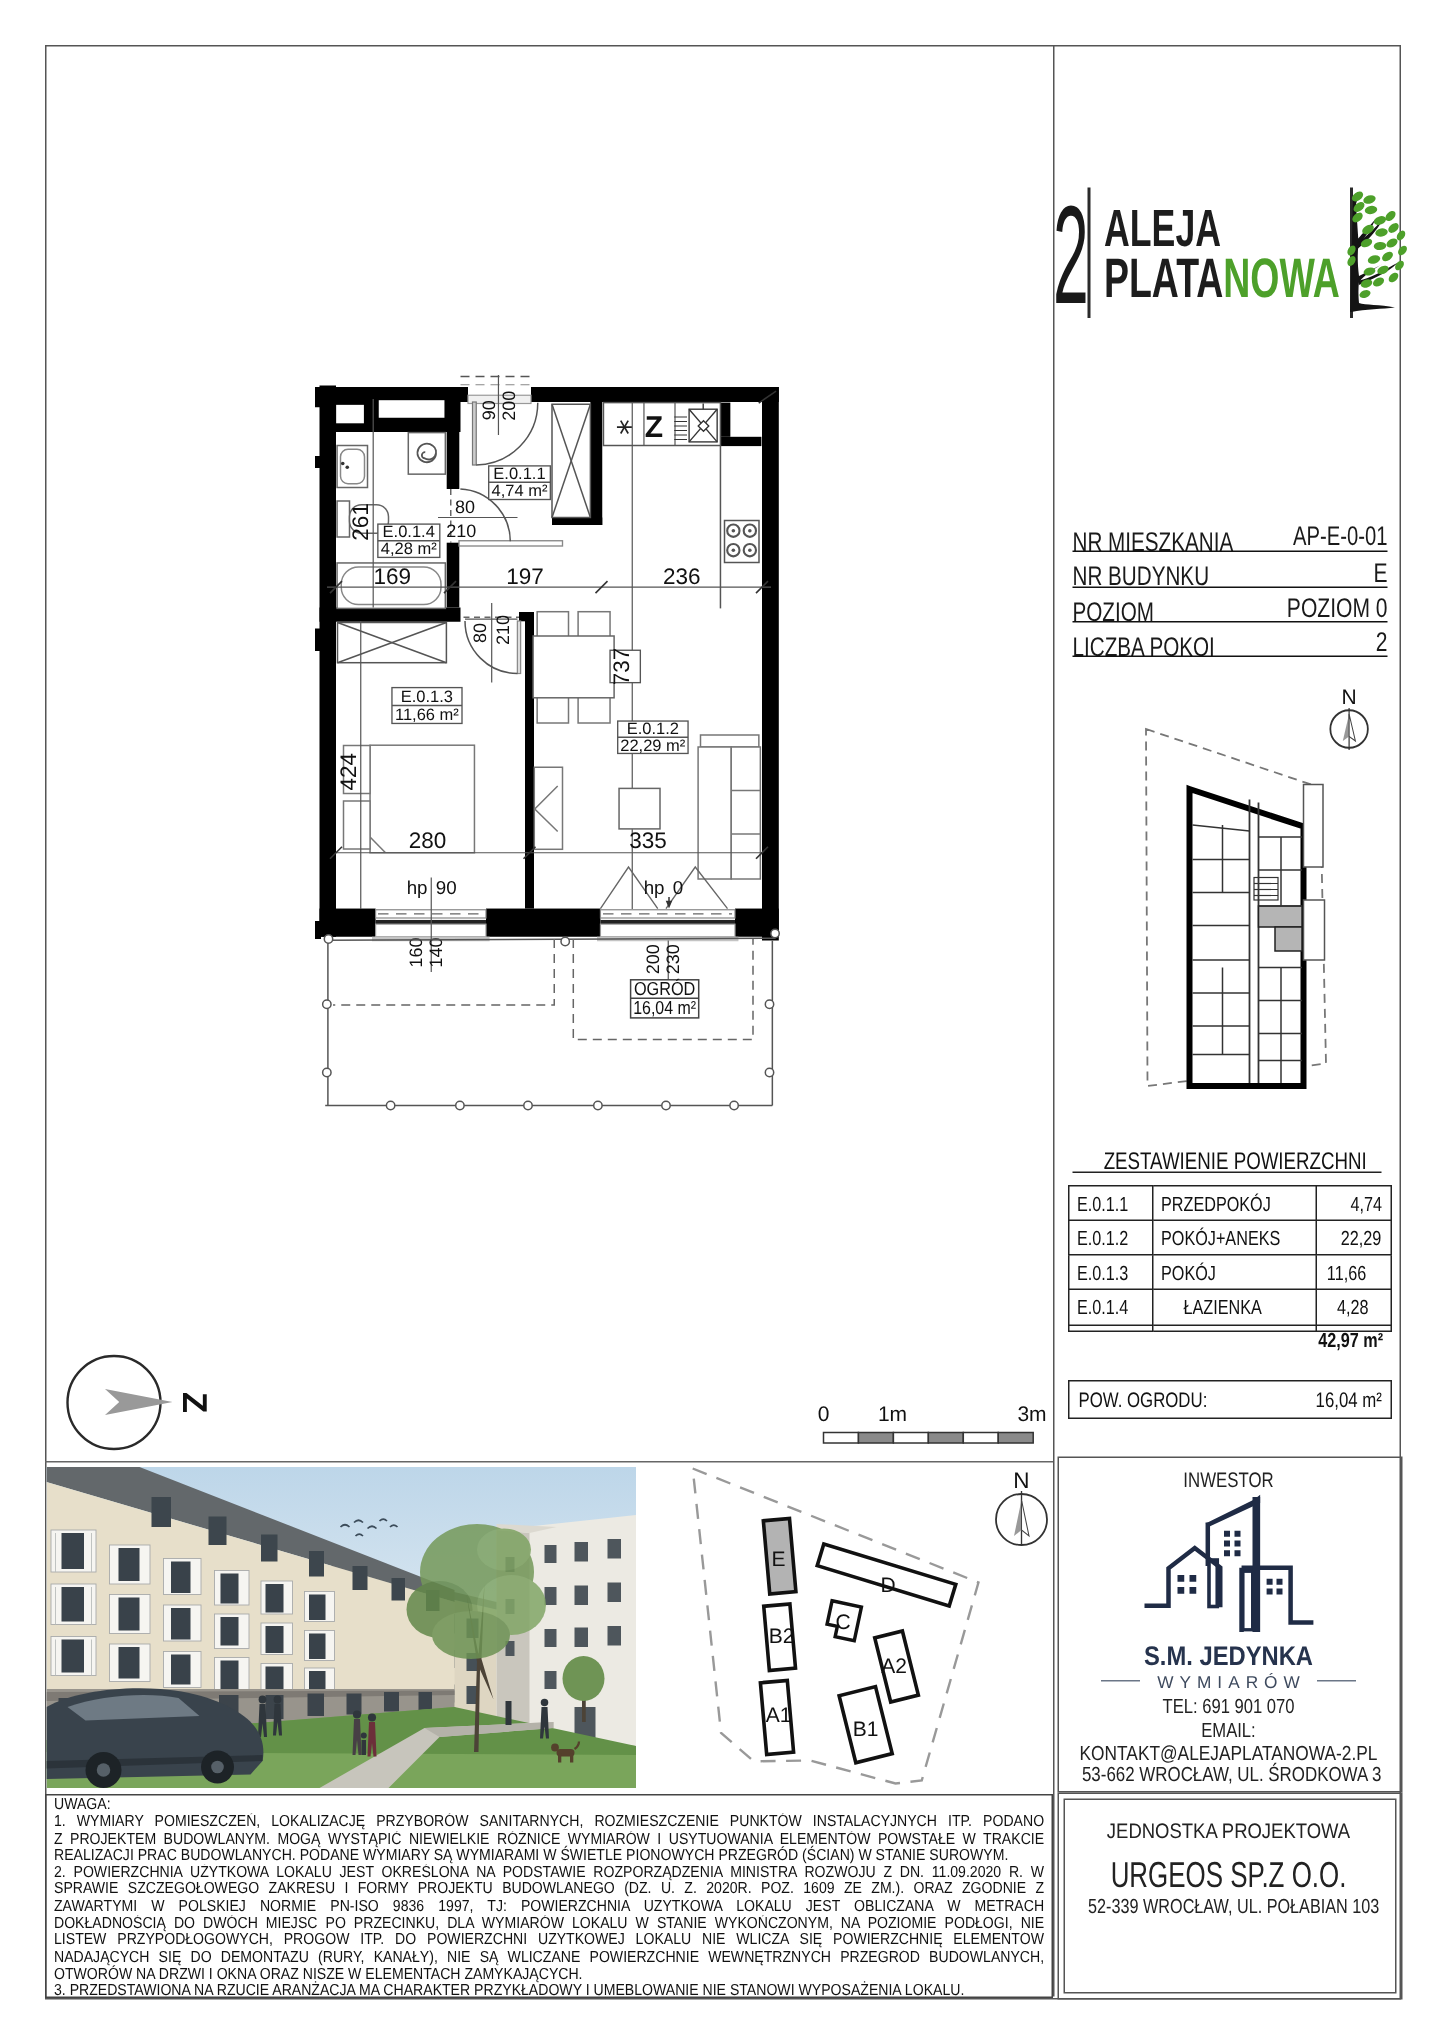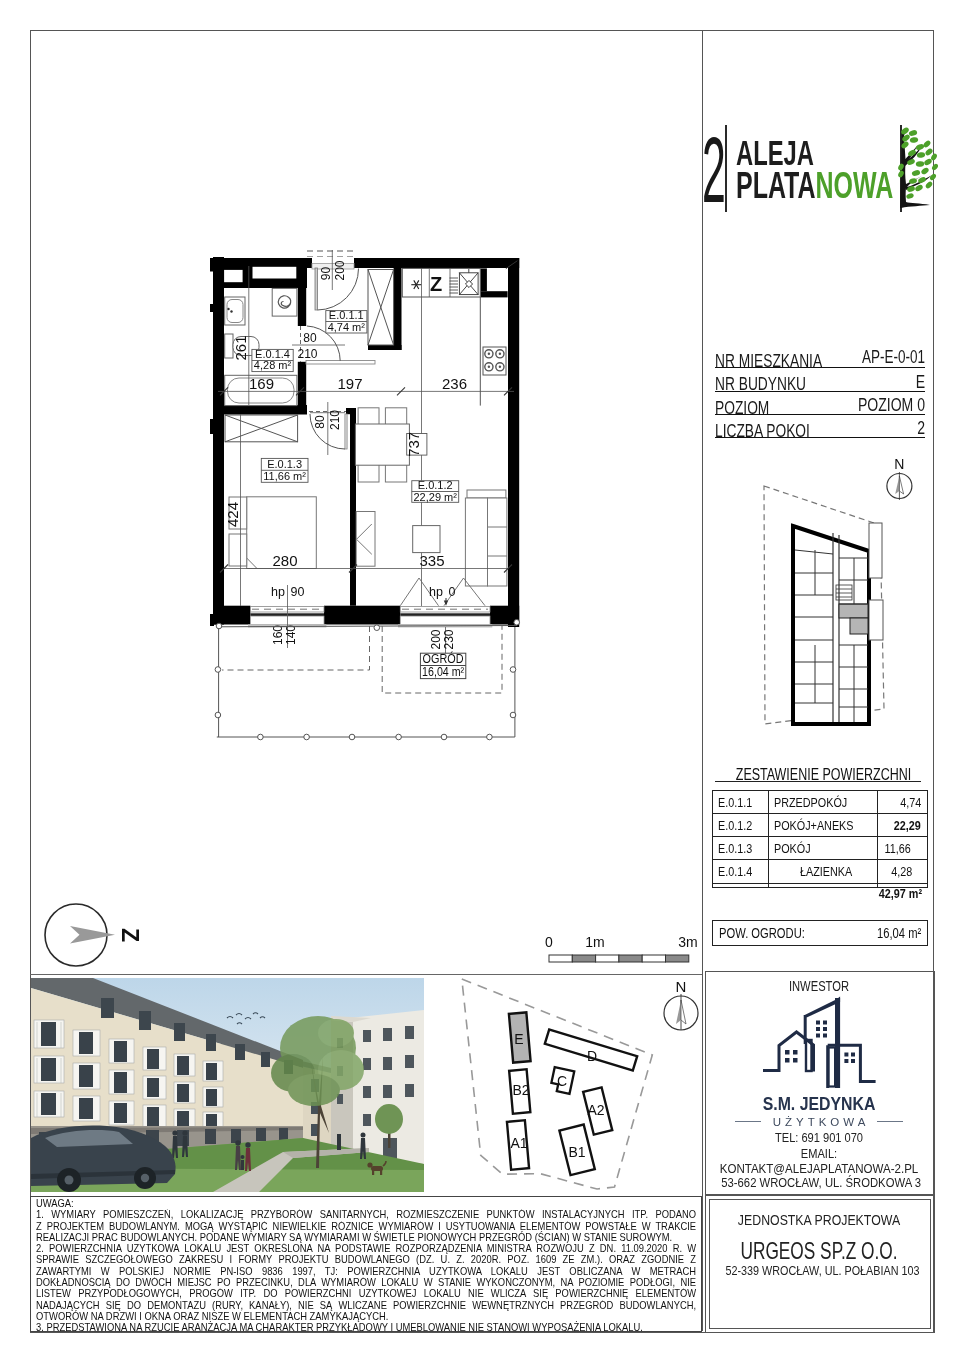--- a/index.html
+++ b/index.html
@@ -139,30 +139,30 @@
 <table class="abs" style="left:712px;top:790px;width:216px;height:98px;border-collapse:collapse;font-size:13.5px;color:#111;table-layout:fixed;">
   <tbody>
       <tr>
     <td style="border:1.5px solid #222;width:50px;padding:0 0 0 5px;"><span class="c8">E.0.1.1</span></td>
     <td style="border:1.5px solid #222;width:103px;padding:0 0 0 5px;"><span class="c8">PRZEDPOKÓJ</span></td>
     <td style="border:1.5px solid #222;text-align:right;padding:0 6px 0 0;"><span class="c8r">4,74</span></td>
   </tr>
   <tr>
     <td style="border:1.5px solid #222;padding:0 0 0 5px;"><span class="c8">E.0.1.2</span></td>
     <td style="border:1.5px solid #222;padding:0 0 0 5px;"><span class="c8">POKÓJ+ANEKS</span></td>
-    <td style="border:1.5px solid #222;text-align:right;padding:0 6px 0 0;font-weight:bold;"><span class="c8r">22,29</span></td>
+    <td style="border:1.5px solid #222;text-align:right;padding:0 6px 0 0;"><span class="c8r">22,29</span></td>
   </tr>
   <tr>
     <td style="border:1.5px solid #222;padding:0 0 0 5px;"><span class="c8">E.0.1.3</span></td>
     <td style="border:1.5px solid #222;padding:0 0 0 5px;"><span class="c8">POKÓJ</span></td>
     <td style="border:1.5px solid #222;text-align:left;padding:0 18px 0 0;"><span class="c8r">11,66</span></td>
   </tr>
   <tr>
     <td style="border:1.5px solid #222;padding:0 0 0 5px;"><span class="c8">E.0.1.4</span></td>
-    <td style="border:1.5px solid #222;padding:0 0 0 20px;text-align:center;"><span class="c8">ŁAZIENKA</span></td>
+    <td style="border:1.5px solid #222;padding:0 0 0 20px;"><span class="c8">ŁAZIENKA</span></td>
     <td style="border:1.5px solid #222;text-align:center;padding:0 6px 0 0;"><span class="c8r">4,28</span></td>
   </tr>
   <tr>
     <td style="border:1.5px solid #222;"></td>
     <td style="border:1.5px solid #222;"></td>
     <td style="border:1.5px solid #222;position:relative;">
           <span class="c8r" style="position:absolute;right:5px;top:2px;font-weight:bold;">42,97 m²</span>
         </td>
   </tr>
 </tbody>
@@ -210,21 +210,21 @@
       <rect x="95" y="58.5" width="4" height="4"></rect>
     <rect x="88.4" y="65" width="4" height="4"></rect>
       <rect x="95" y="65" width="4" height="4"></rect>
   </g>
 </svg>
 
 <div class="txt" style="left:705px;top:1094px;width:228px;text-align:center;font-size:18px;font-weight:bold;color:#26334d;transform:scaleX(0.88);transform-origin:50% 0;">S.M. JEDYNKA</div>
 
 <div class="abs" style="left:705px;top:1112px;width:228px;text-align:center;">
   <span style="display:inline-block;width:26px;height:1.5px;background:#6b7687;vertical-align:4px;"></span>
-  <span style="display:inline-block;font-size:11.5px;letter-spacing:4px;color:#3e4a5e;margin:0 3px 0 7px;">UŻYTKOWA</span>
+  <span style="display:inline-block;font-size:11.5px;letter-spacing:4px;color:#3e4a5e;margin:0 3px 0 7px;">WYMIARÓW</span>
   <span style="display:inline-block;width:26px;height:1.5px;background:#6b7687;vertical-align:4px;"></span>
 </div>
 
 <div class="txt" style="left:705px;top:1130px;width:228px;text-align:center;font-size:13.5px;color:#222;transform:scaleX(0.82);transform-origin:50% 0;">TEL: 691 901 070</div>
 
 <div class="txt" style="left:705px;top:1146px;width:228px;text-align:center;font-size:13.5px;color:#222;transform:scaleX(0.82);transform-origin:50% 0;">EMAIL:</div>
 <div class="txt" style="left:702px;top:1161px;width:234px;text-align:center;font-size:13.5px;color:#222;transform:scaleX(0.855);transform-origin:50% 0;">KONTAKT@ALEJAPLATANOWA-2.PL</div>
 
 <div class="txt" style="left:702px;top:1175px;width:234px;text-align:center;font-size:13.5px;color:#222;transform:scaleX(0.835);transform-origin:50% 0;">53-662 WROCŁAW, UL. ŚRODKOWA 3</div>
 

